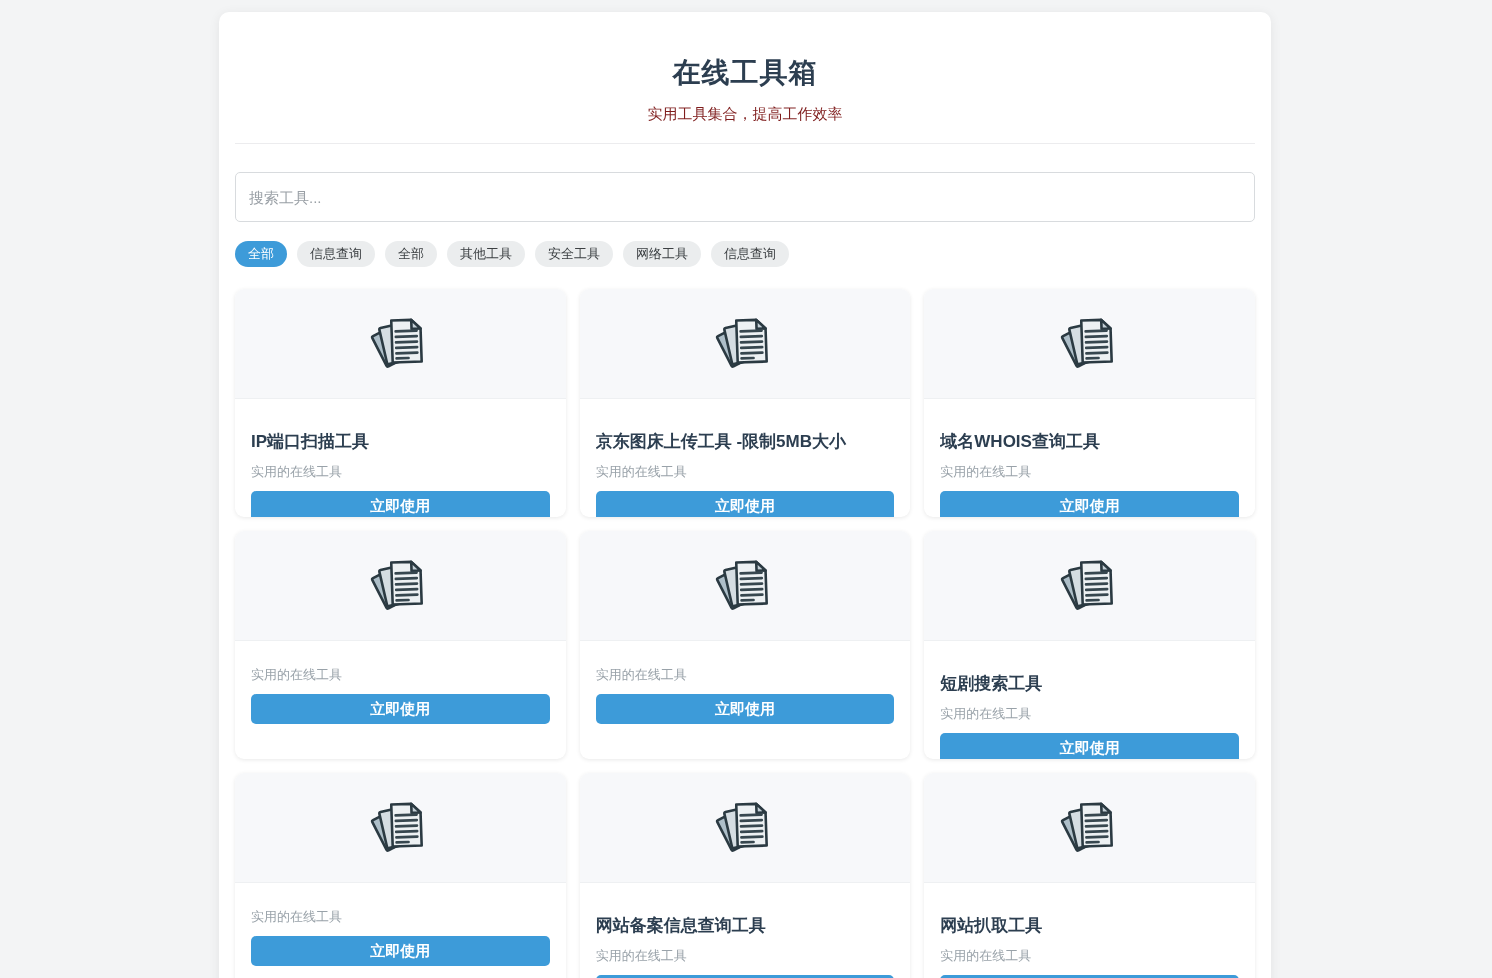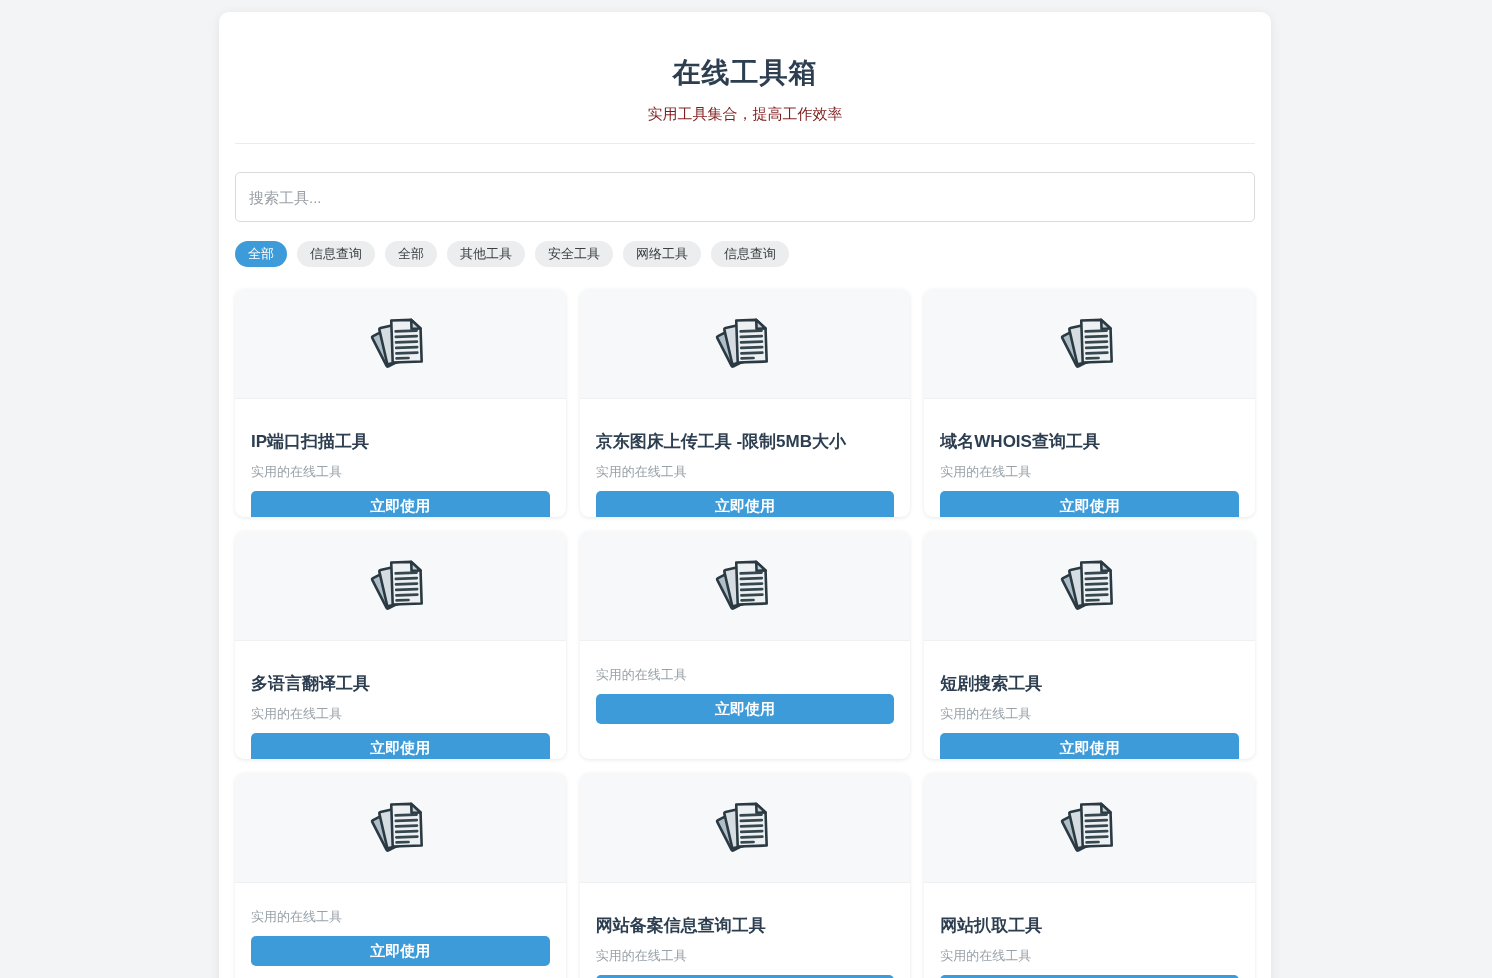--- a/index.html
+++ b/index.html
@@ -243,21 +243,20 @@
               <line x1="28" y1="17" x2="49" y2="17"></line>
               <line x1="28" y1="22.5" x2="49" y2="22.5"></line>
               <line x1="28" y1="28" x2="49" y2="28"></line>
               <line x1="28" y1="33.5" x2="49" y2="33.5"></line>
               <line x1="28" y1="39" x2="49" y2="39"></line>
               <line x1="28" y1="44" x2="40" y2="44"></line>
             </g>
           </svg>
         </div>
         <div class="card-body">
-          <div class="card-title">多语言翻译工具</div>
           <div class="card-desc">实用的在线工具</div>
           <button class="use-btn">立即使用</button>
         </div>
       </div>
       <div class="card">
         <div class="card-icon-area">
           <svg class="doc-icon" width="64" height="62" viewBox="0 0 64 60" aria-hidden="true">
             <g stroke="#2b3a42" stroke-width="2.6" stroke-linejoin="round">
               <rect x="10" y="15" width="26" height="34" rx="1.5" fill="#aebfc9" transform="rotate(-27 23 32)"></rect>
               <rect x="15" y="11" width="27" height="37" rx="1.5" fill="#d5dde2" transform="rotate(-13 28 30)"></rect>

